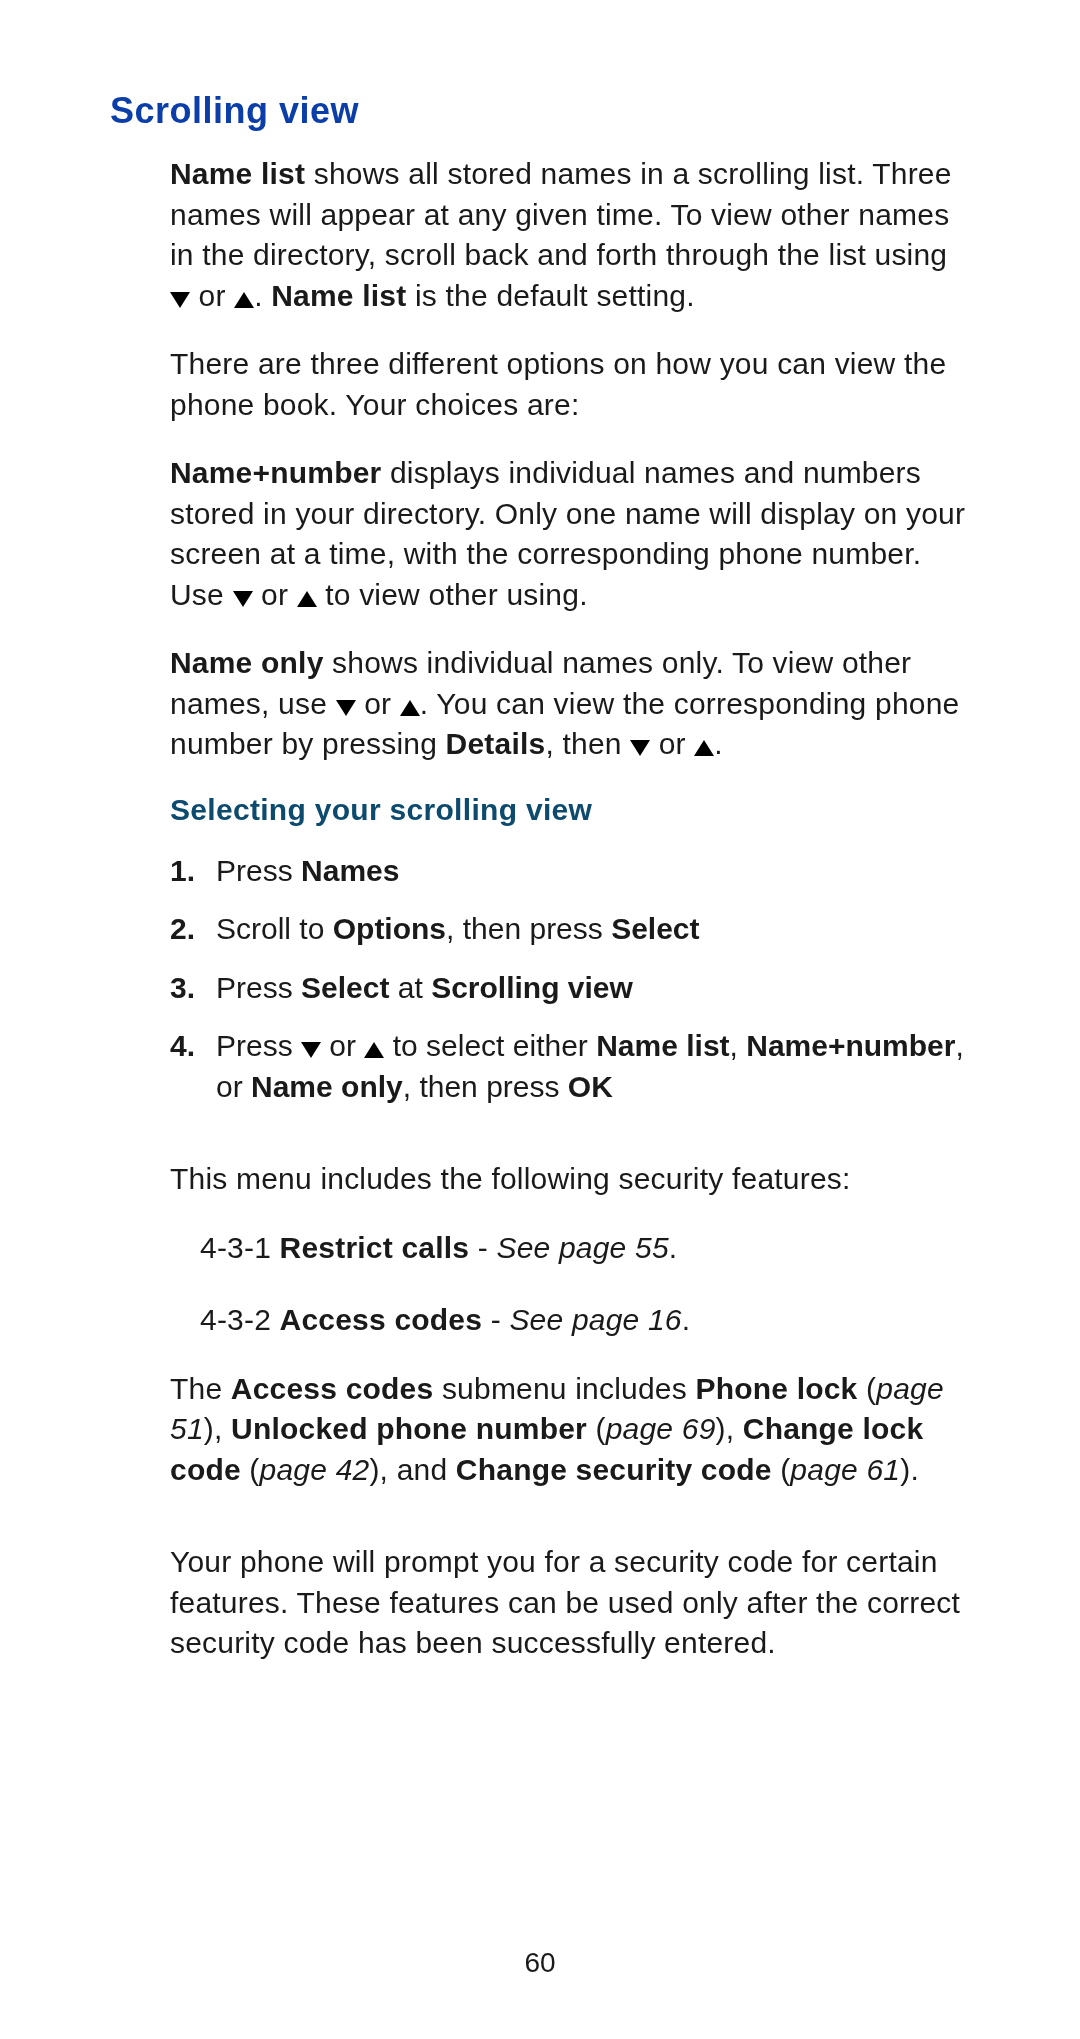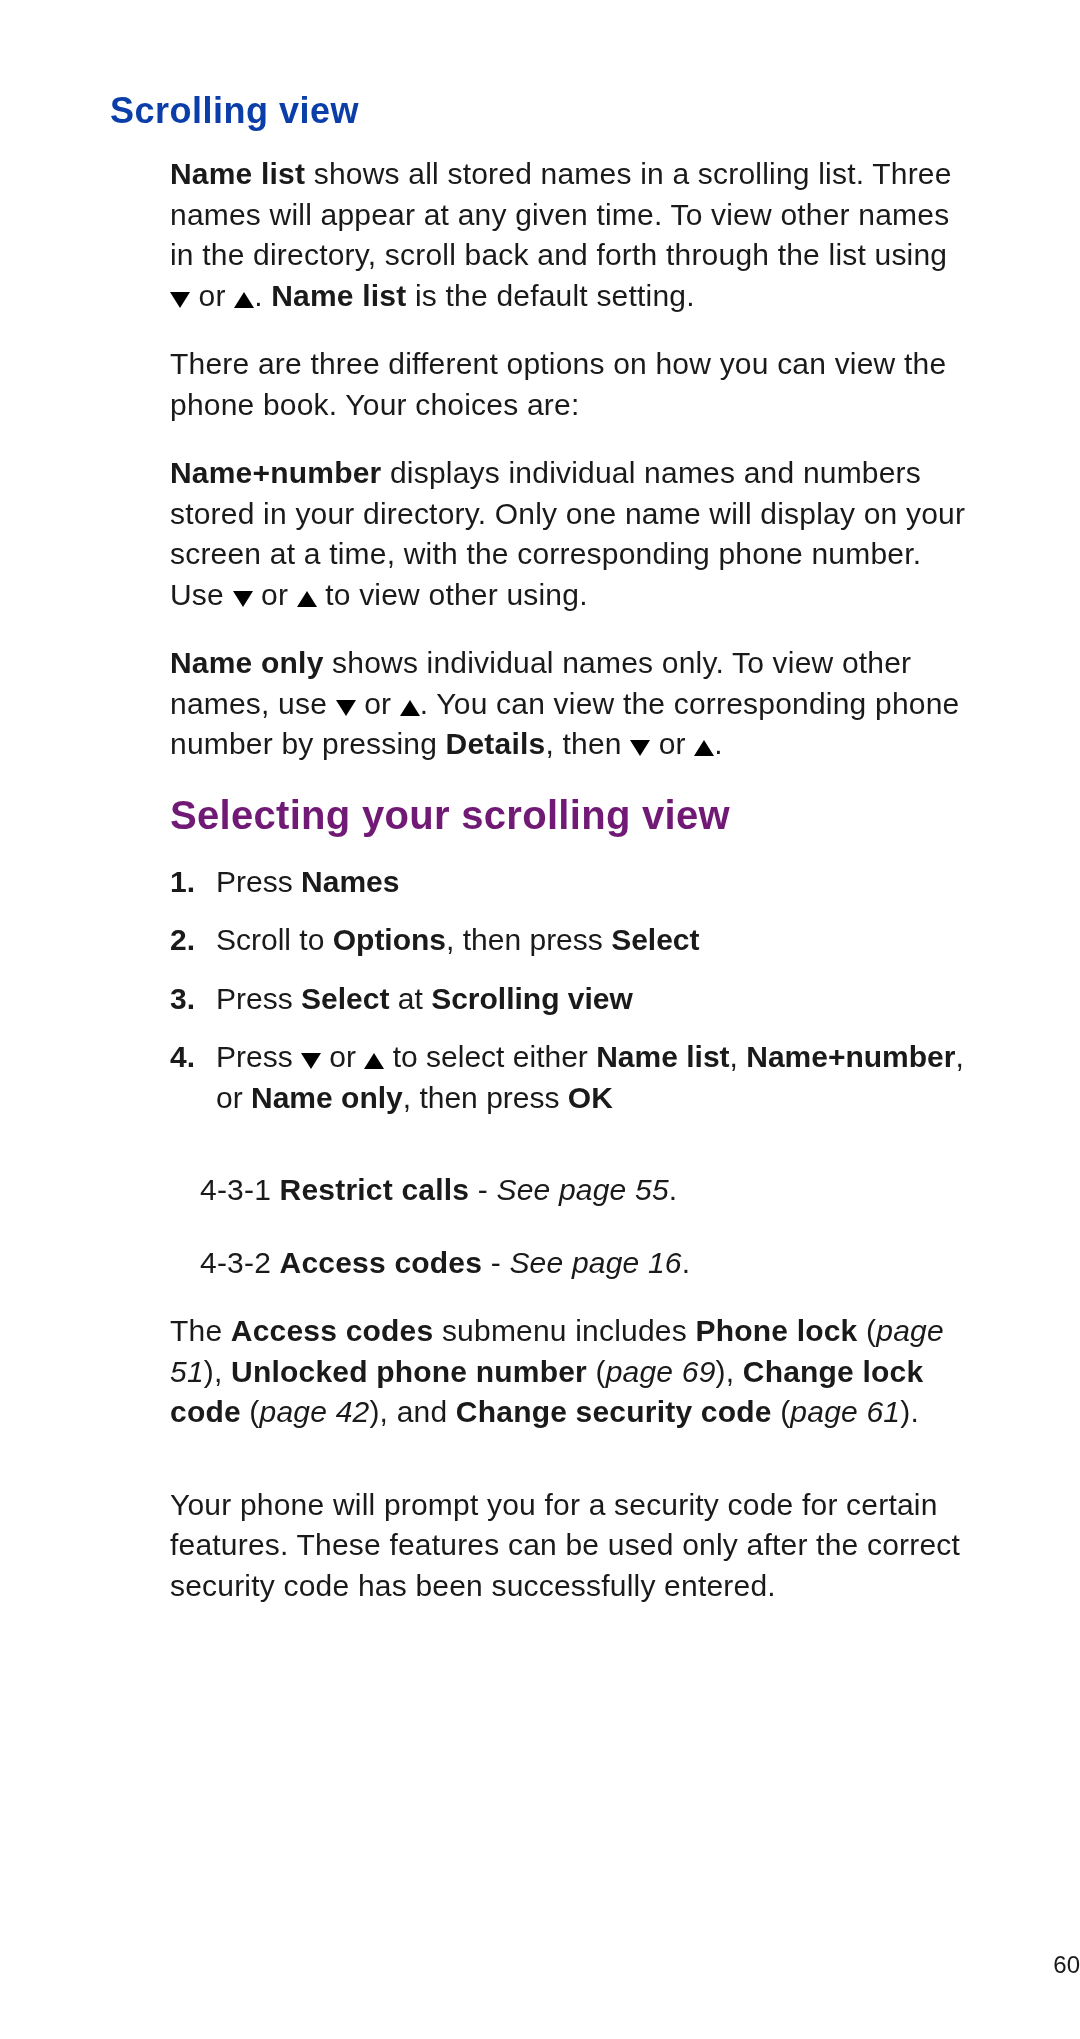--- a/index.html
+++ b/index.html
@@ -38,23 +38,23 @@
     margin: 0 0 28px 0;
     letter-spacing: 0.2px;
   }
   .bold {
     font-weight: 700;
   }
   .italic {
     font-style: italic;
   }
   .h-grey {
-    color: #701a75;
+    color: #0c4a6e;
     font-weight: 800;
-    font-size: 40px;
+    font-size: 30px;
     margin: 8px 0 24px 0;
     font-stretch: condensed;
     letter-spacing: 0.3px;
   }
   ol.steps {
     list-style: none;
     margin: 0 0 28px 0;
     padding: 0;
   }
   ol.steps li {
@@ -87,22 +87,22 @@
     border-bottom: 16px solid #000;
   }
   .section-gap {
     height: 24px;
   }
   .page-num {
     position: absolute;
     bottom: 60px;
     left: 0;
     width: 1080px;
-    text-align: right;
-    font-size: 24px;
+    text-align: center;
+    font-size: 28px;
   }
 </style>
 </head>
 <body>
 
 <div class="page">
 
   <h2 class="h-blue">Scrolling view</h2>
 
   <div class="body-indent">
@@ -146,20 +146,23 @@
         <span class="txt">
           <span>Press </span><span class="tri tri-down"></span><span> or </span><span class="tri tri-up"></span><span> to select either </span><span class="bold">Name list</span><span>, </span><span class="bold">Name+number</span><span>, or </span><span class="bold">Name only</span><span>, then press </span><span class="bold">OK</span>
         </span>
       </li>
     </ol>
   </div>
 
   <div class="section-gap"></div>
 
 
+  <div class="body-indent">
+    <p class="para">This menu includes the following security features:</p>
+  </div>
 
   <div class="deep-indent">
     <p class="para" style="margin-bottom:32px">
       <span>4-3-1 </span><span class="bold">Restrict calls</span><span> - </span><span class="italic">See page 55</span><span>.</span>
     </p>
     <p class="para">
       <span>4-3-2 </span><span class="bold">Access codes</span><span> - </span><span class="italic">See page 16</span><span>.</span>
     </p>
   </div>
 

